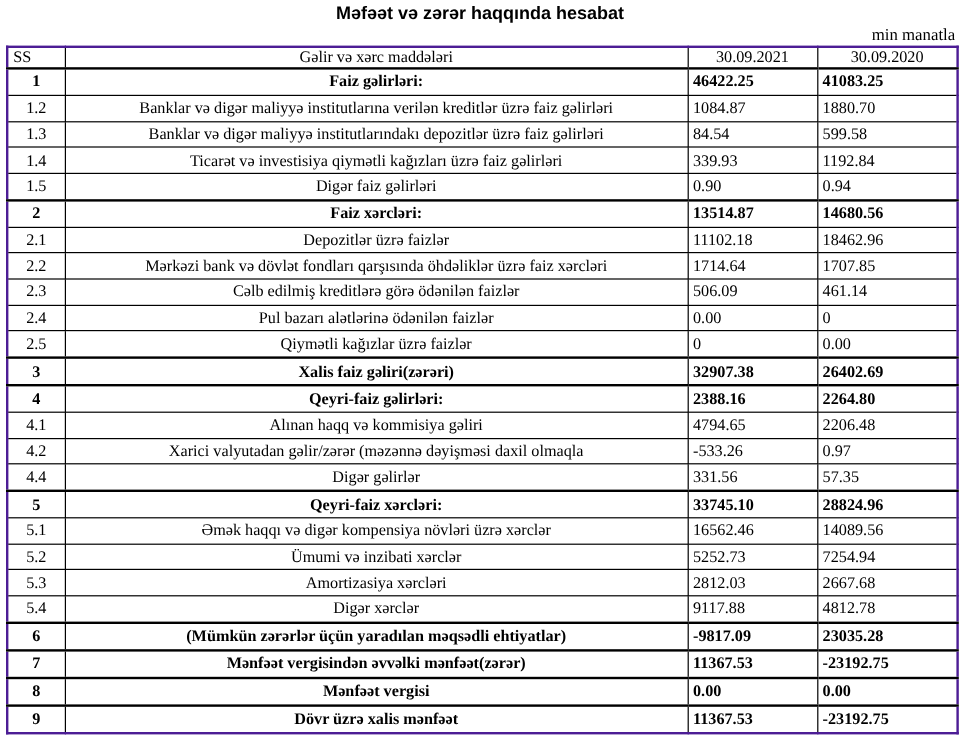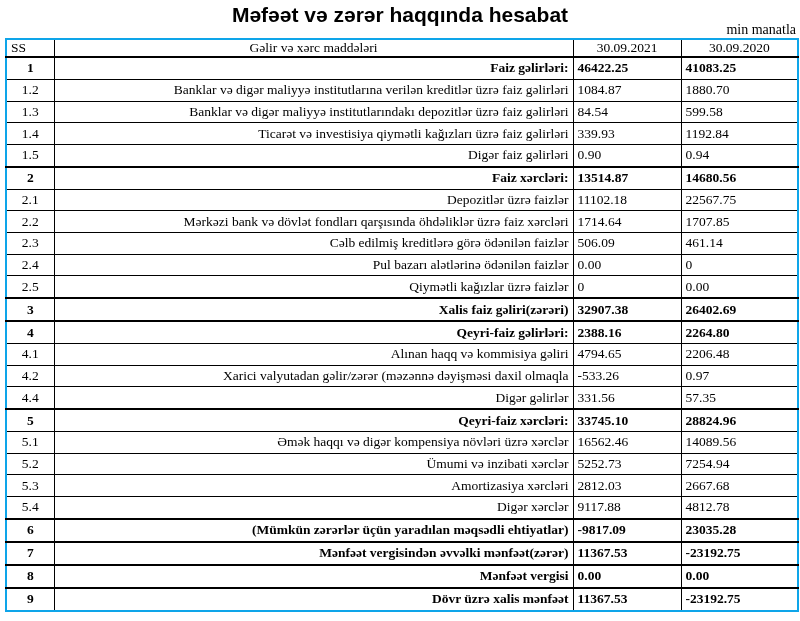--- a/index.html
+++ b/index.html
@@ -10,51 +10,51 @@
     font-family: "Liberation Serif", serif;
     position: relative;
     overflow: hidden;
   }
   .report-title {
     position: absolute;
     top: 3px; left: 0; width: 100%;
     text-align: center;
     font-family: "Liberation Sans", sans-serif;
     font-weight: bold;
-    font-size: 21px;
+    font-size: 15px;
   }
   .unit-note {
     position: absolute;
     top: 22px; right: 4px;
     font-weight: normal;
     font-size: 14px;
   }
   table.report {
     position: absolute;
     left: 5px; top: 38px;
     width: 792px; height: 574px;
     border-collapse: collapse;
     table-layout: fixed;
-    border: 2px solid #0ea5e9;
+    border: 2px solid #4c1d95;
   }
   table.report th, table.report td {
     border: 1px solid #000;
     padding: 0 4px;
     font-size: 13.5px;
     font-weight: normal;
     overflow: hidden;
     white-space: nowrap;
     vertical-align: middle;
   }
   table.report thead th { border-bottom: 2px solid #000; }
   th.col-ss   { text-align: left; }
   th.col-desc { text-align: center; }
   th.col-date { text-align: center; font-weight: bold; }
   td.cell-no    { text-align: center; }
-  td.cell-label { text-align: right; }
+  td.cell-label { text-align: center; }
   td.cell-num   { text-align: left; }
   tr.section td { font-weight: bold; border-top: 2px solid #000; }
 </style>
 </head>
 <body>
 
 <div class="report-title">Məfəət və zərər haqqında hesabat</div>
 <div class="unit-note">min manatla</div>
 
 <table class="report">
@@ -106,21 +106,21 @@
       <tr class="section">
         <td class="cell-no">2</td>
         <td class="cell-label">Faiz xərcləri:</td>
         <td class="cell-num">13514.87</td>
         <td class="cell-num">14680.56</td>
       </tr>
       <tr>
         <td class="cell-no">2.1</td>
         <td class="cell-label">Depozitlər üzrə faizlər</td>
         <td class="cell-num">11102.18</td>
-        <td class="cell-num">22567.75</td>
+        <td class="cell-num">18462.96</td>
       </tr>
       <tr>
         <td class="cell-no">2.2</td>
         <td class="cell-label">Mərkəzi bank və dövlət fondları qarşısında öhdəliklər üzrə faiz xərcləri</td>
         <td class="cell-num">1714.64</td>
         <td class="cell-num">1707.85</td>
       </tr>
       <tr>
         <td class="cell-no">2.3</td>
         <td class="cell-label">Cəlb edilmiş kreditlərə görə ödənilən faizlər</td>

